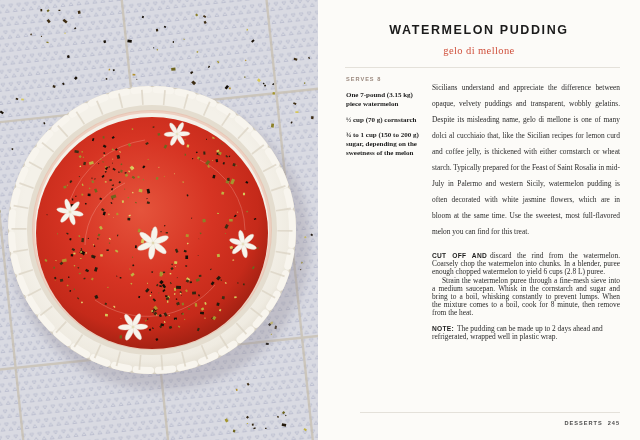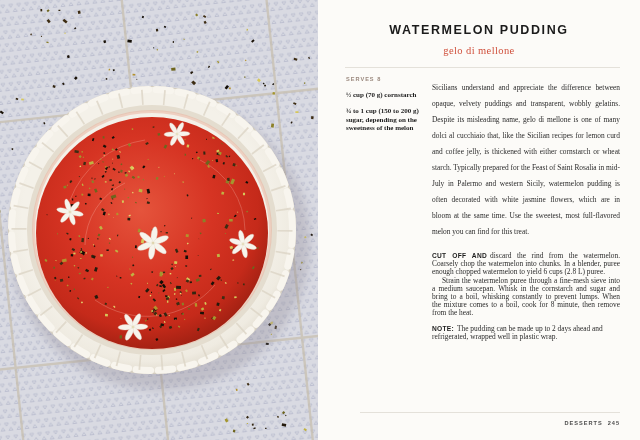--- a/index.html
+++ b/index.html
@@ -575,20 +575,21 @@
   <div class="text-page">
     <div class="recipe-header">
       <h1 class="recipe-title">WATERMELON PUDDING</h1>
       <div class="recipe-subtitle">gelo di mellone</div>
     </div>
     <div class="divider"></div>
 
     <div class="columns">
       <aside class="ingredients-col">
         <div class="serves">SERVES 8</div>
+        <p class="ingredient">One 7-pound (3.15 kg) piece watermelon</p>
         <p class="ingredient">½ cup (70 g) cornstarch</p>
         <p class="ingredient">¾ to 1 cup (150 to 200 g) sugar, depending on the sweetness of the melon</p>
       </aside>
 
       <div class="method-col">
         <p class="intro">Sicilians understand and appreciate the difference between opaque, velvety puddings and transparent, wobbly gelatins. Despite its misleading name, gelo di mellone is one of many dolci al cucchiaio that, like the Sicilian recipes for lemon curd and coffee jelly, is thickened with either cornstarch or wheat starch. Typically prepared for the Feast of Saint Rosalia in mid-July in Palermo and western Sicily, watermelon pudding is often decorated with white jasmine flowers, which are in bloom at the same time. Use the sweetest, most full-flavored melon you can find for this treat.</p>
         <p class="step"><span class="lead">CUT OFF AND</span><span>discard the rind from the watermelon. Coarsely chop the watermelon into chunks. In a blender, puree enough chopped watermelon to yield 6 cups (2.8 L) puree.</span></p>
         <p class="step indent">Strain the watermelon puree through a fine-mesh sieve into a medium saucepan. Whisk in the cornstarch and sugar and bring to a boil, whisking constantly to prevent lumps. When the mixture comes to a boil, cook for 8 minute, then remove from the heat.</p>
         <p class="note"><span class="lead">NOTE:</span><span>The pudding can be made up to 2 days ahead and refrigerated, wrapped well in plastic wrap.</span></p>
       </div>

